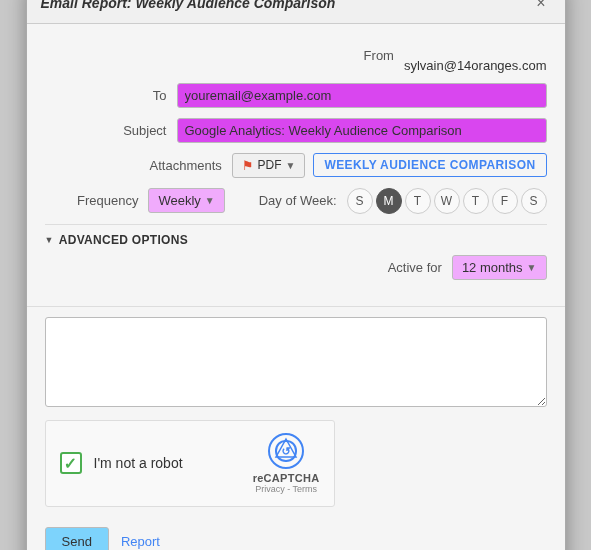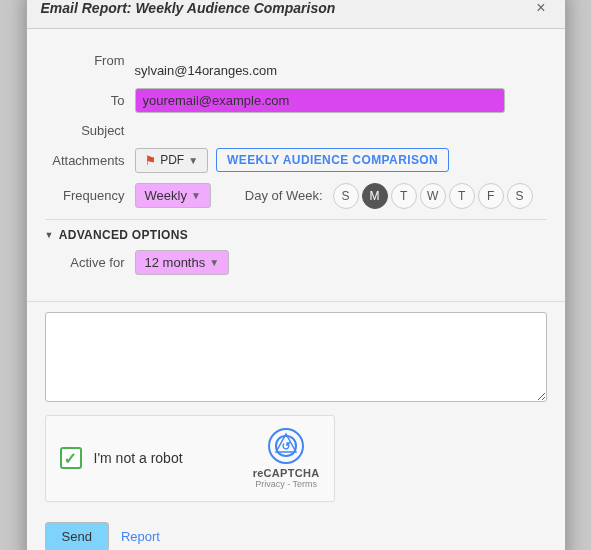--- a/index.html
+++ b/index.html
@@ -47,20 +47,21 @@
       padding: 2px 5px;
     }
     .dialog-body {
       padding: 14px 18px;
       background: #f5f5f5;
     }
     .form-row {
       display: flex;
       align-items: center;
       margin-bottom: 10px;
+      justify-content: flex-end;
     }
     .form-label {
       width: 90px;
       text-align: right;
       padding-right: 10px;
       color: #555;
       font-size: 13px;
       flex-shrink: 0;
     }
     .form-value {
@@ -303,20 +304,21 @@
       <div class="form-value">sylvain@14oranges.com</div>
     </div>
 
     <div class="form-row">
       <div class="form-label">To</div>
       <input class="text-input" type="text" value="youremail@example.com" style="">
     </div>
 
     <div class="form-row">
       <div class="form-label">Subject</div>
+      <input class="text-input" type="text" value="Google Analytics: Weekly Audience Comparison" style="">
     </div>
 
     <div class="form-row">
       <div class="form-label">Attachments</div>
       <div class="attachments-row">
         <button class="pdf-btn">
           <span class="pdf-icon">⚑</span>
           <span>PDF</span>
           <span class="dropdown-arrow">▼</span>
         </button>

